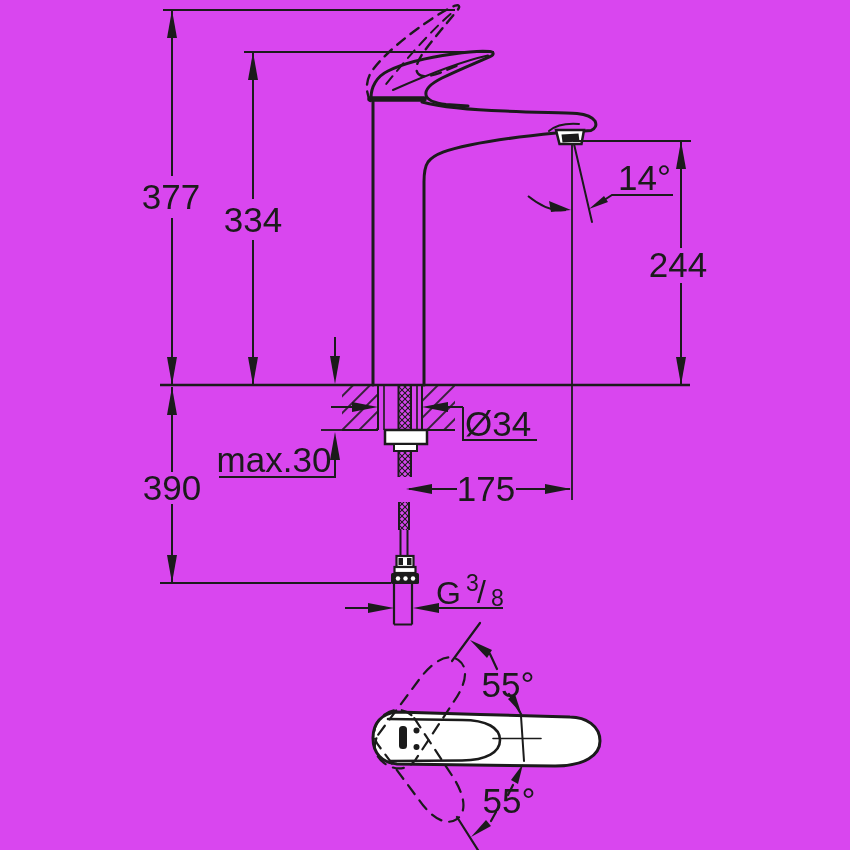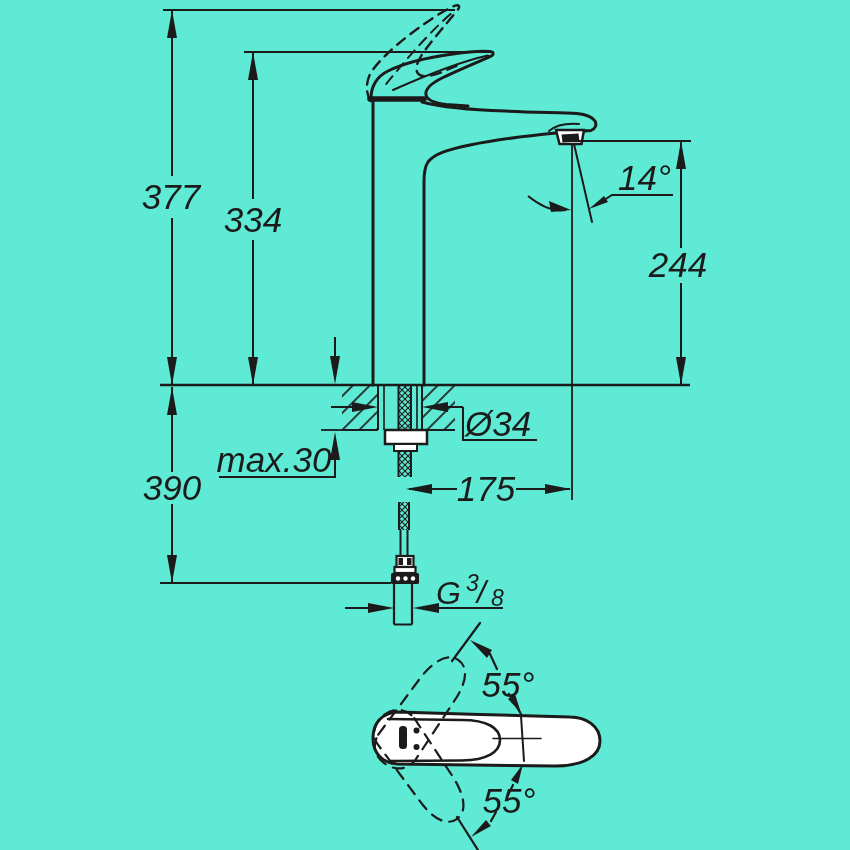--- a/index.html
+++ b/index.html
@@ -1,16 +1,16 @@
 <!DOCTYPE html>
 <html><head>
 <meta charset="utf-8">
 <style>
   html,body{margin:0;padding:0;background:#ffffff;}
-  .canvas{position:relative;width:850px;height:850px;background:#5eead4;overflow:hidden;font-style:italic;}
+  .canvas{position:relative;width:850px;height:850px;background:#d946ef;overflow:hidden;}
   svg text{font-family:"Liberation Sans","DejaVu Sans",sans-serif;fill:#1b1b1b;}
   .dimtext{font-size:35px;}
   .dimtext-sm{font-size:23px;}
   .dimtext-md{font-size:32px;}
 </style>
 </head>
 <body>
 
 <div class="canvas">
 <svg width="850" height="850" viewBox="0 0 850 850">

